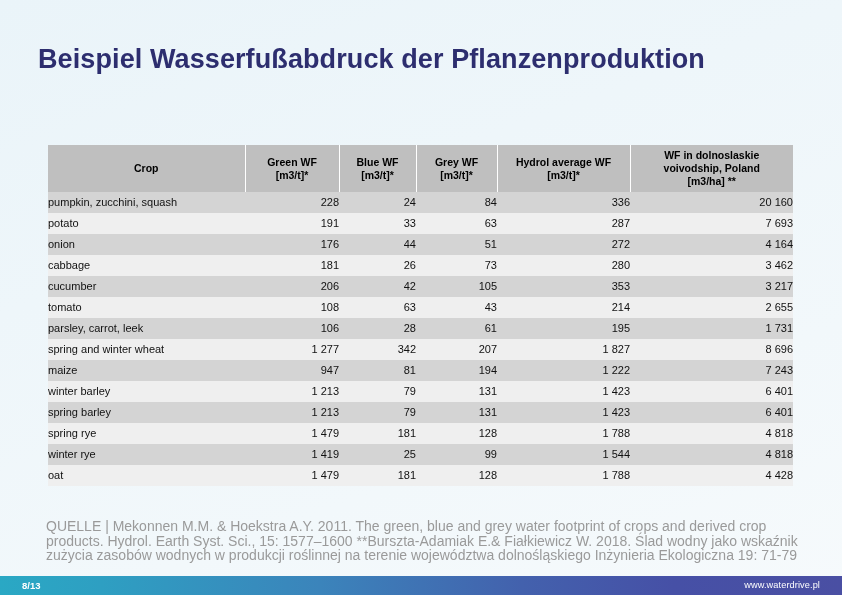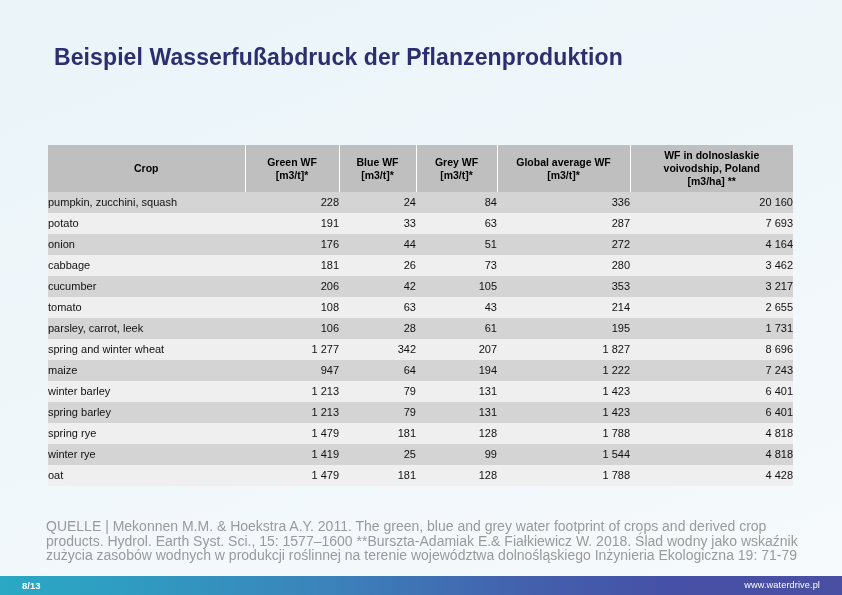--- a/index.html
+++ b/index.html
@@ -19,23 +19,23 @@
   .slide {
     position: absolute;
     left: 0; top: 0;
     width: 842px;
     height: 595px;
   }
 
   
   .slide-title {
     position: absolute;
-    left: 54px;
+    left: 38px;
     top: 44px;
-    font-size: 23px;
+    font-size: 27px;
     font-weight: bold;
     color: #2d2e6f;
     letter-spacing: 0.1px;
     white-space: nowrap;
   }
 
   
   .table-wrap {
     position: absolute;
     left: 48px;
@@ -182,21 +182,21 @@
           </th>
           <th>
             <span>Blue WF</span><br>
             <span>[m3/t]*</span>
           </th>
           <th>
             <span>Grey WF</span><br>
             <span>[m3/t]*</span>
           </th>
           <th>
-            <span>Global average WF</span><br>
+            <span>Hydrol average WF</span><br>
             <span>[m3/t]*</span>
           </th>
           <th>
             <span>WF in  dolnoslaskie</span><br>
             <span>voivodship, Poland</span><br>
             <span>[m3/ha] **</span>
           </th>
         </tr>
       </thead>
       <tbody id="table-body">
@@ -260,21 +260,21 @@
             <td class="crop-cell">spring and winter wheat</td>
             <td class="num-cell">1 277</td>
             <td class="num-cell">342</td>
             <td class="num-cell">207</td>
             <td class="num-cell">1 827</td>
             <td class="num-cell">8 696</td>
           </tr>
           <tr class="odd">
             <td class="crop-cell">maize</td>
             <td class="num-cell">947</td>
-            <td class="num-cell">64</td>
+            <td class="num-cell">81</td>
             <td class="num-cell">194</td>
             <td class="num-cell">1 222</td>
             <td class="num-cell">7 243</td>
           </tr>
           <tr class="even">
             <td class="crop-cell">winter barley</td>
             <td class="num-cell">1 213</td>
             <td class="num-cell">79</td>
             <td class="num-cell">131</td>
             <td class="num-cell">1 423</td>

